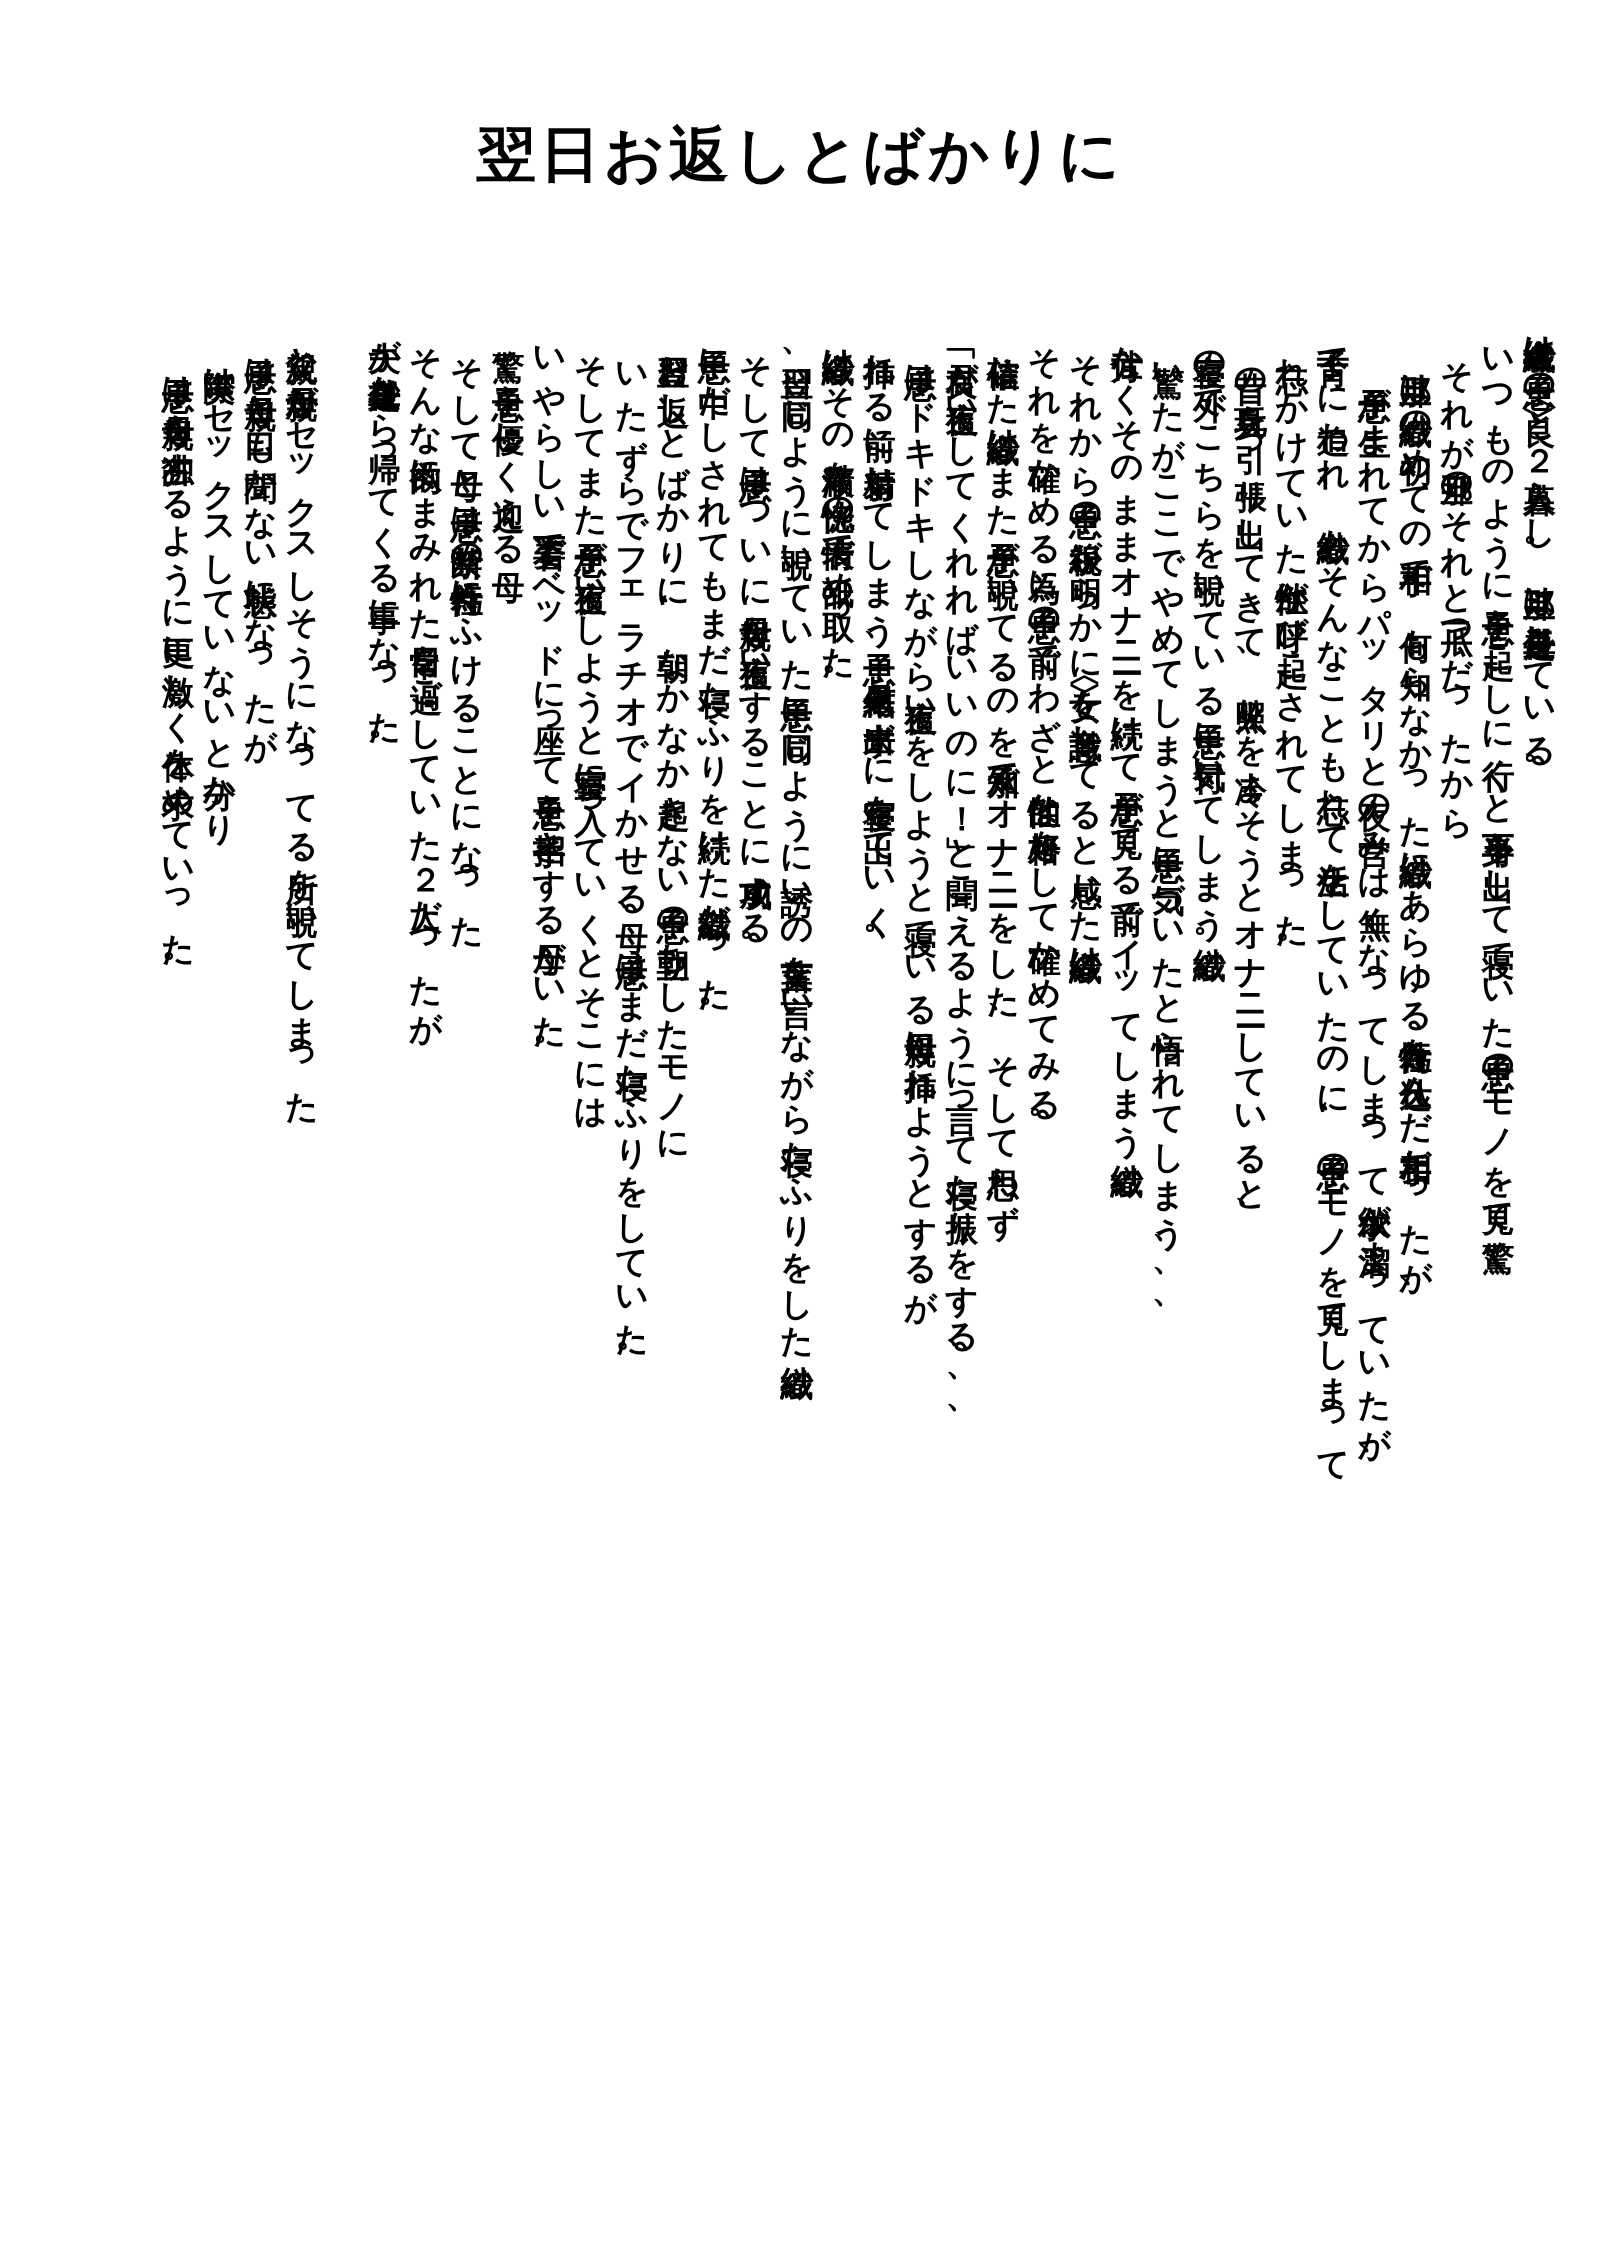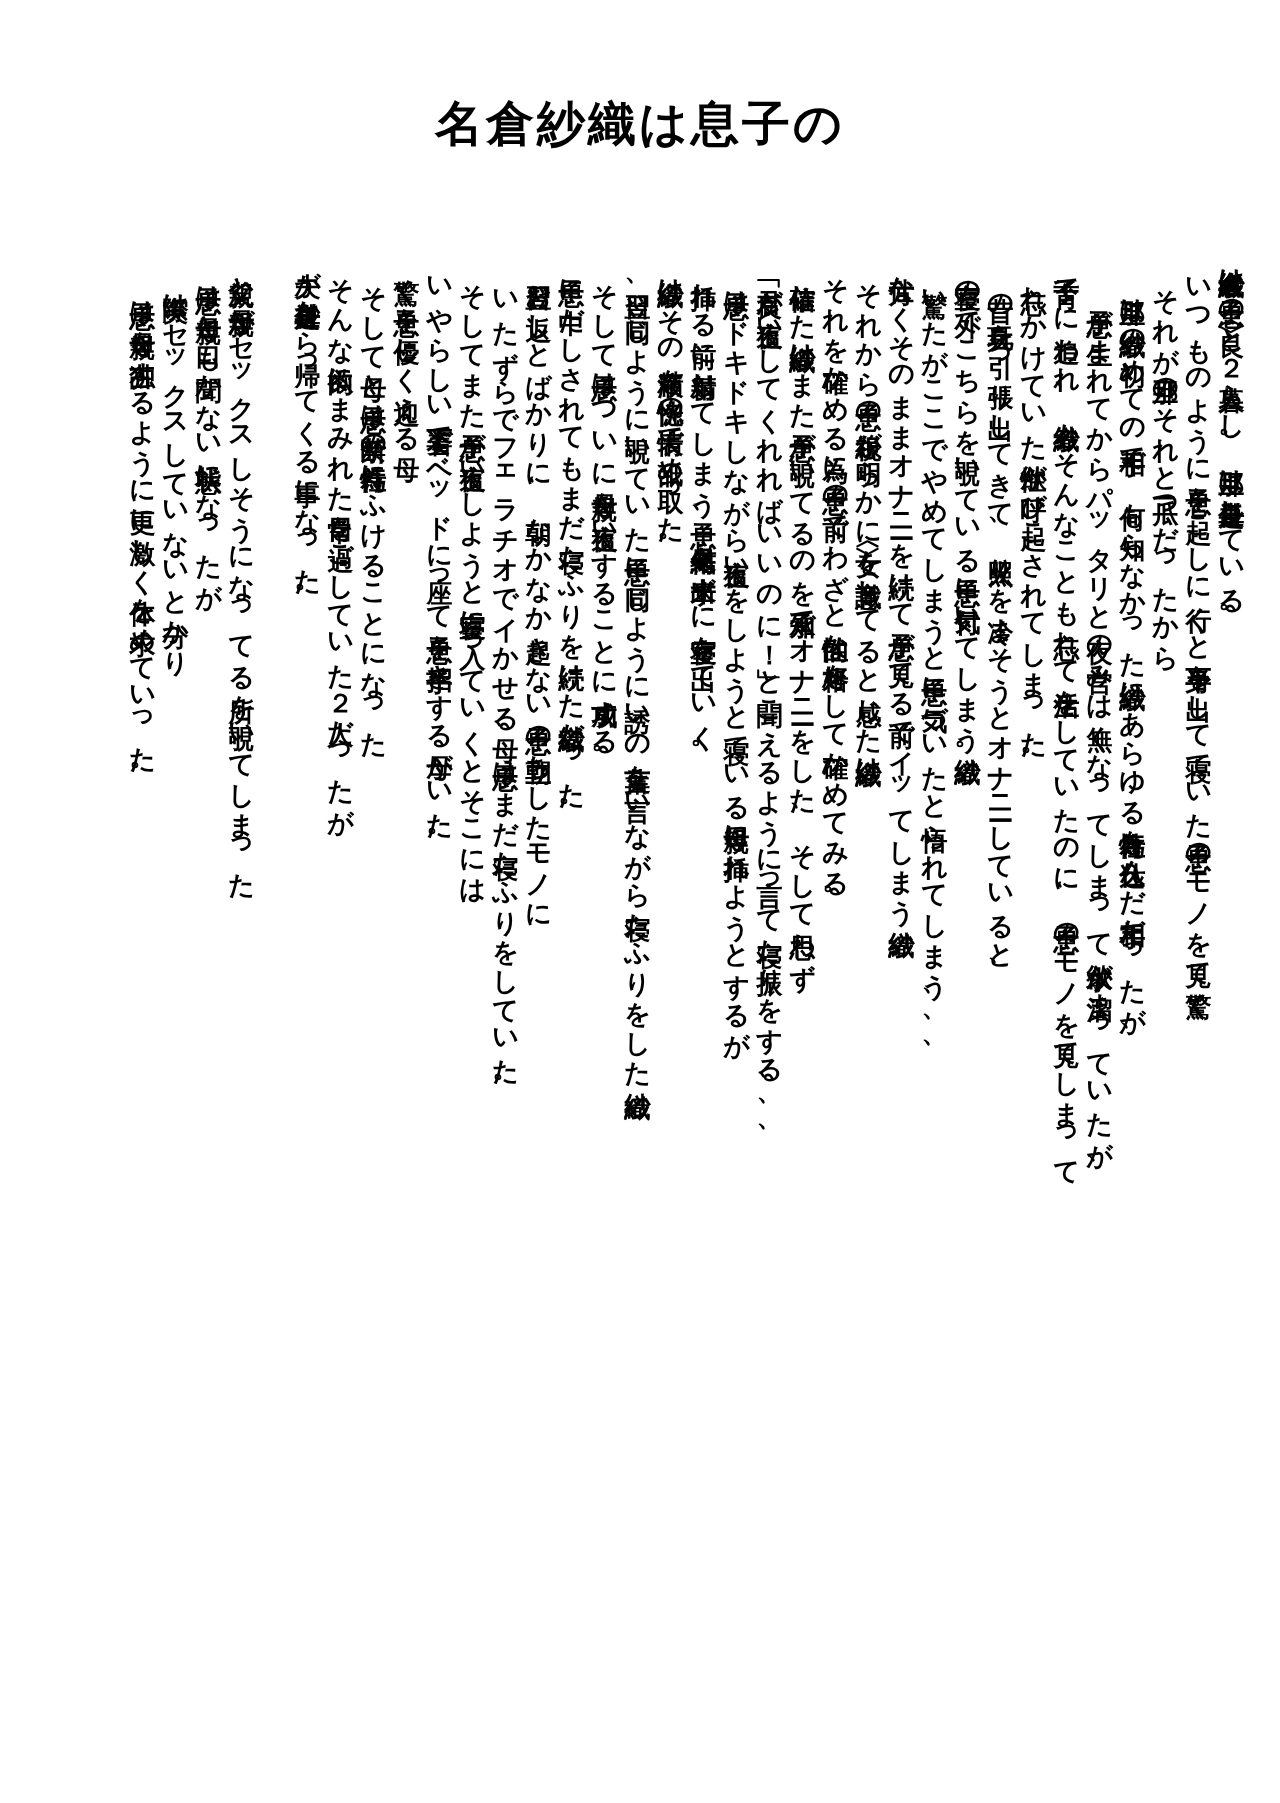--- a/index.html
+++ b/index.html
@@ -46,21 +46,21 @@
     padding: 0;
   }
   .synopsis p.blank {
     block-size: 33px;
   }
 </style>
 </head>
 <body>
 
 <div class="page">
-  <h1 class="page-title">名倉紗織は息子の</h1>
+  <h1 class="page-title">翌日お返しとばかりに</h1>
 
   <div class="synopsis" id="synopsis-columns">
       <p style="padding-top: 13px;">名倉紗織は息子の〈良〉と２人暮らし。旦那は単身赴任している。</p>
       <p style="padding-top: 23px;">いつものように息子を起こしに行くと下半身を出して寝ていた息子のモノを見て驚く、</p>
       <p style="padding-top: 33px;">それが旦那のそれと瓜二つだったから</p>
       <p style="padding-top: 43px;">旦那は紗織の初めての相手で、何も知らなかった紗織にあらゆる性行為を仕込んだ相手だったが、</p>
       <p style="padding-top: 53px;">息子が生まれてからパッタリと夜の営みは無くなってしまって欲求が溜まっていたが、</p>
       <p style="padding-top: 22px;">子育てに追われ、紗織もそんなことも忘れて生活をしていたのに、息子のモノを見てしまって</p>
       <p style="padding-top: 30px;">忘れかけていた性欲が呼び起こされてしまった。</p>
       <p style="padding-top: 38px;">昔の玩具を引っ張り出してきて、火照りを冷まそうとオナニーしていると、</p>

